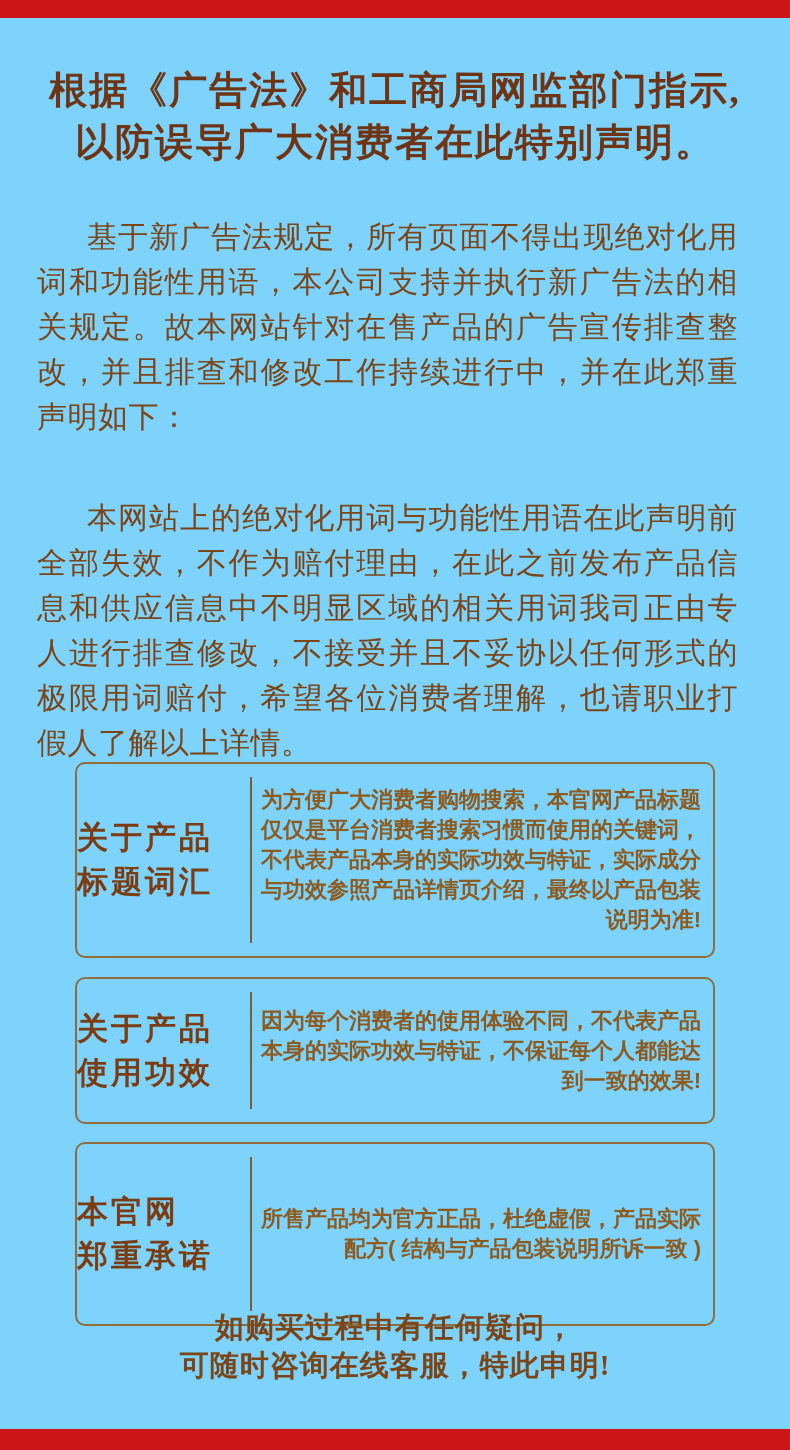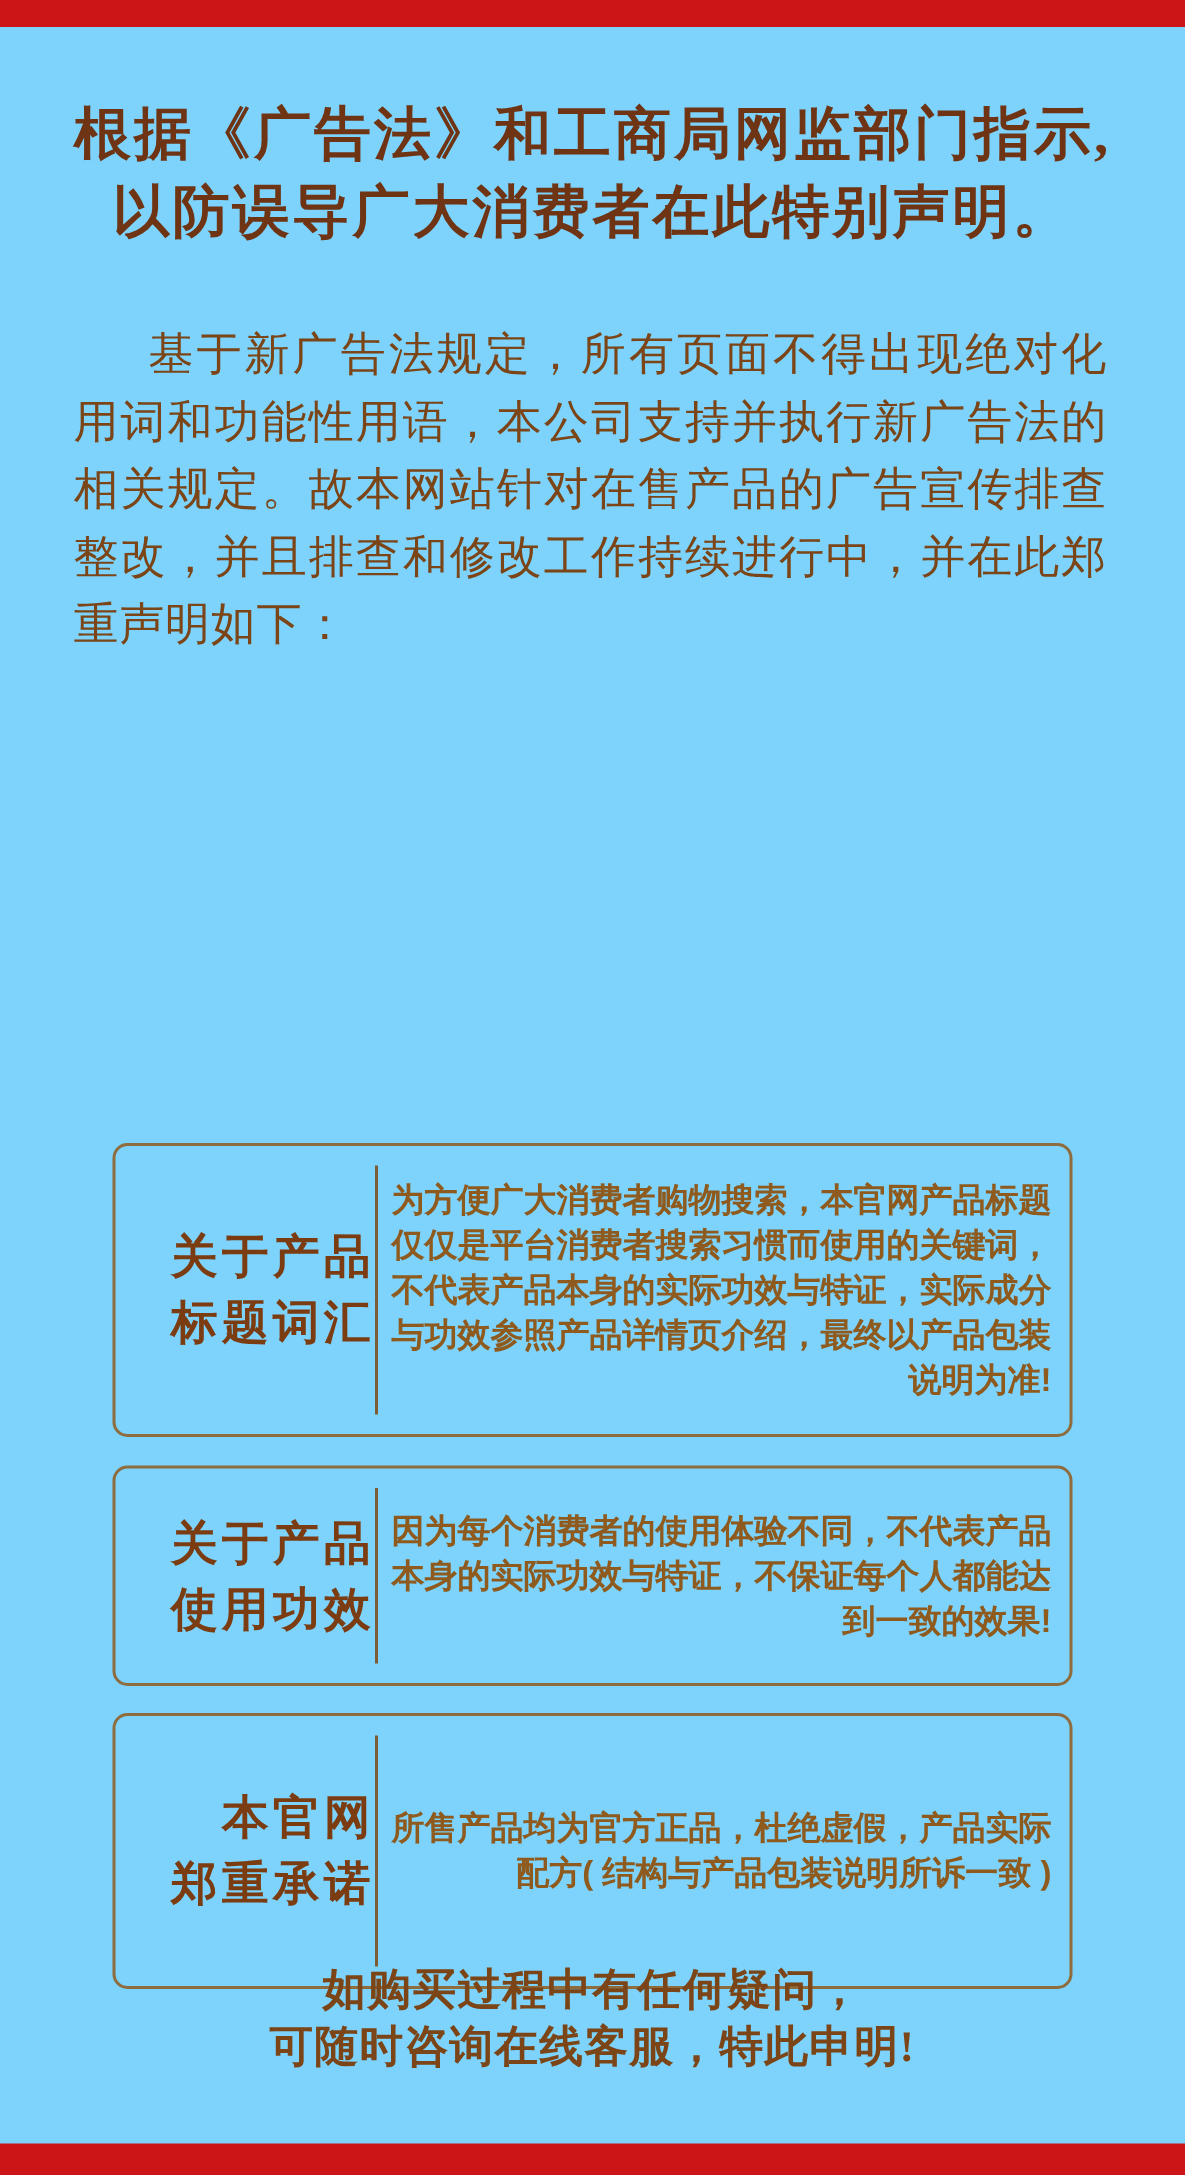--- a/index.html
+++ b/index.html
@@ -18,21 +18,21 @@
     margin:64px 30px 0 30px;
     text-align:center;
     font-size:38px;line-height:52px;
     font-weight:bold;
     color:#6e3414;
     letter-spacing:2px;
   }
   .heading div{white-space:nowrap;}
 
   .para{
-    margin:46px 52px 0 49px;
+    margin:46px 52px 0 37px;
     font-size:30px;line-height:45px;
     color:#7b4517;
     text-align:justify;
     text-indent:50px;
     letter-spacing:0.5px;
   }
   .para.second{margin-top:56px;}
 
   .boxes{position:absolute;left:75px;top:762px;width:640px;}
   .notice-box{
@@ -42,21 +42,21 @@
     border-radius:10px;
     display:flex;
     align-items:center;
     background:transparent;
   }
   .nb1{height:196px;}
   .nb2{height:147px;margin-top:19px;}
   .nb3{height:184px;margin-top:18px;}
   .nb-label{
     flex:0 0 173px;
-    text-align:right;
+    text-align:left;
     font-size:31px;line-height:44px;
     font-weight:bold;
     color:#7c3c12;
     letter-spacing:3px;
   }
   .nb-divider{
     align-self:stretch;
     width:2px;
     background:#7d5c33;
     margin:13px 0;
@@ -88,20 +88,21 @@
 
   <div class="band band-top"></div>
 
   <div class="heading">
     <div>根据《广告法》和工商局网监部门指示,</div>
     <div>以防误导广大消费者在此特别声明。</div>
   </div>
 
   <div class="para">基于新广告法规定，所有页面不得出现绝对化用词和功能性用语，本公司支持并执行新广告法的相关规定。故本网站针对在售产品的广告宣传排查整改，并且排查和修改工作持续进行中，并在此郑重声明如下：</div>
 
+  <div class="para second">本网站上的绝对化用词与功能性用语在此声明前全部失效，不作为赔付理由，在此之前发布产品信息和供应信息中不明显区域的相关用词我司正由专人进行排查修改，不接受并且不妥协以任何形式的极限用词赔付，希望各位消费者理解，也请职业打假人了解以上详情。</div>
 
   <div class="boxes">
 
     <div class="notice-box nb1">
       <div class="nb-label">
         <div>关于产品</div>
         <div>标题词汇</div>
       </div>
       <div class="nb-divider"></div>
       <div class="nb-text">为方便广大消费者购物搜索，本官网产品标题仅仅是平台消费者搜索习惯而使用的关键词，不代表产品本身的实际功效与特证，实际成分与功效参照产品详情页介绍，最终以产品包装说明为准!</div>

